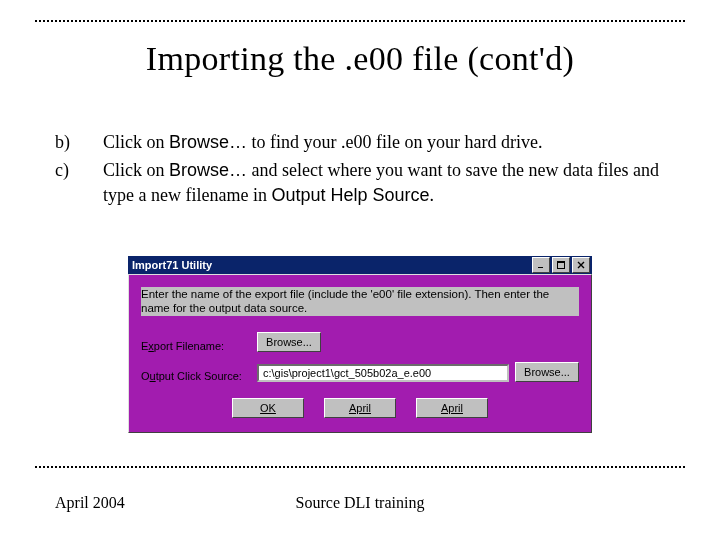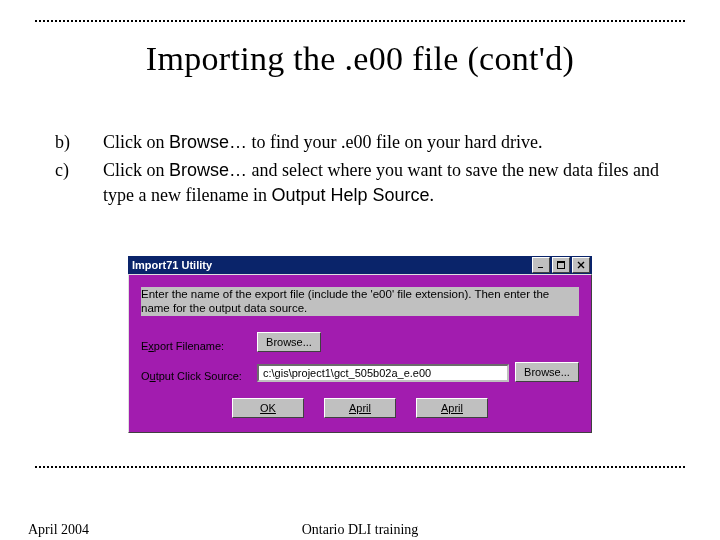--- a/index.html
+++ b/index.html
@@ -6,21 +6,21 @@
 .slide{position:relative;width:720px;height:452px;box-sizing:border-box;}
 .rule{position:absolute;left:35px;right:35px;border-top:2px dotted #000;}
 .rule-top{top:20px;}
 .rule-bottom{top:466px;}
 .title{position:absolute;top:40px;left:0;right:0;text-align:center;font-size:34px;letter-spacing:.3px;}
 .content{position:absolute;top:130px;left:55px;right:55px;font-size:18px;line-height:1.35;}
 .row{display:flex;margin-bottom:4px;}
 .row .letter{width:48px;flex-shrink:0;}
 .row .txt{flex:1;}
 .sans{font-family:Liberation Sans, sans-serif;}
-.footnote{position:absolute;top:494px;left:0;right:0;display:flex;justify-content:space-between;font-size:14px;padding:0 28px;box-sizing:border-box;margin-top:28px;}
+.footnote{position:absolute;top:494px;left:0;right:0;display:flex;justify-content:space-between;font-size:16px;padding:0 55px;box-sizing:border-box;}
 .footnote .center{position:absolute;left:0;right:0;text-align:center;}
 
 
 .dialog-wrap{position:absolute;top:240px;left:128px;width:464px;font-family:"MS Sans Serif",Tahoma,Arial,sans-serif;font-size:11px;color:#000;margin-top:16px;}
 .titlebar{height:18px;background:linear-gradient(#0a246a,#0a246a);color:#fff;display:flex;align-items:center;padding:0 2px 0 4px;font-weight:bold;box-sizing:border-box;}
 .titlebar .caption{flex:1;font-size:11px;}
 .tb-btns{display:flex;gap:2px;}
 .tb-btn{width:16px;height:14px;background:#c0c0c0;border:1px solid;border-color:#fff #404040 #404040 #fff;display:flex;align-items:center;justify-content:center;font-size:8px;font-family:Arial;}
 .tb-btn svg{width:8px;height:8px;}
 .dlg-body{background:#a21caf;border:1px solid;border-color:#dfdfdf #404040 #404040 #dfdfdf;padding:12px 12px 14px 12px;}
@@ -98,16 +98,16 @@
         <button class="w-btn"><span class="hotkey">April</span></button>
         <button class="w-btn"><span class="hotkey">April</span></button>
       </div>
     </div>
   </div>
 
   <div class="rule rule-bottom"></div>
 
   <div class="footnote">
     <span>April 2004</span>
-    <span class="center">Ontario DLI training</span>
+    <span class="center">Source DLI training</span>
     <span style="visibility:hidden">.</span>
   </div>
 </div>
 
 </body></html>

